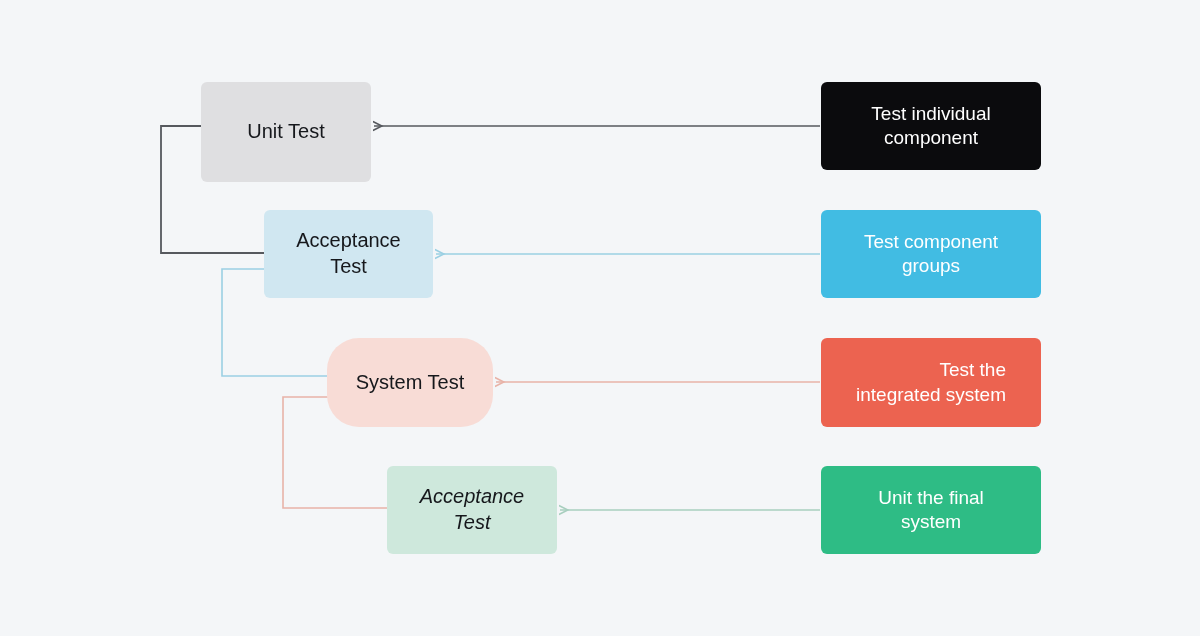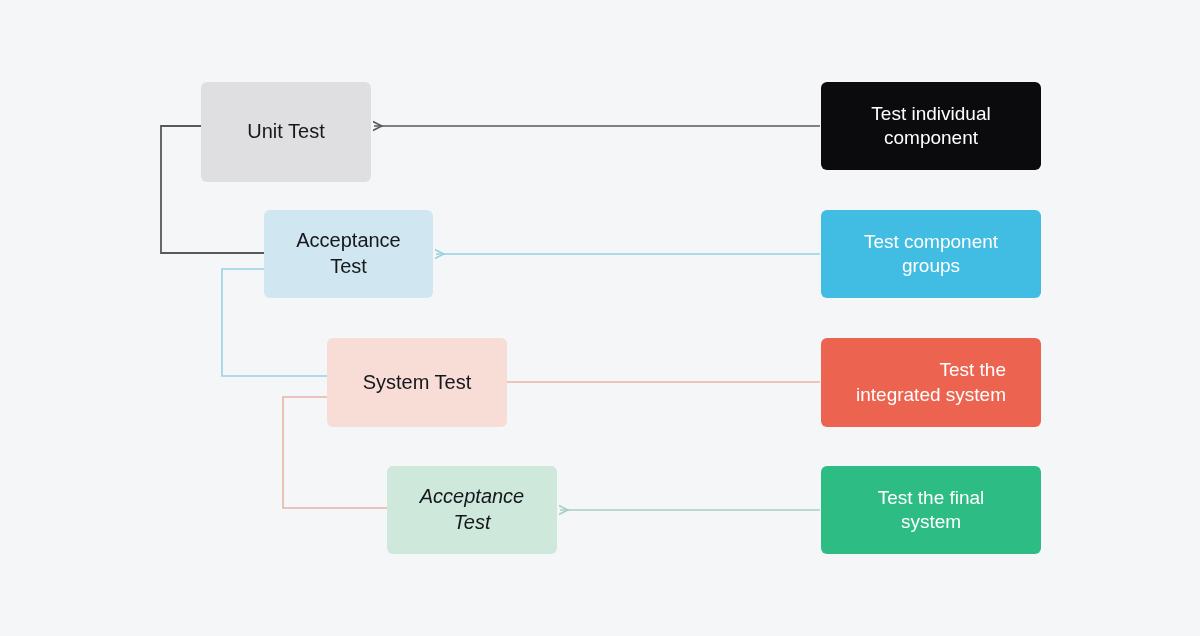--- a/index.html
+++ b/index.html
@@ -42,21 +42,21 @@
     white-space: pre-line;
   }
 
   
   .stage {
     font-size: 20px;
     color: #16181c;
   }
   #node-unit-test      { left: 201px; top: 82px;  width: 170px; height: 100px; background: #dfdfe1; }
   #node-integration-test { left: 264px; top: 210px; width: 169px; height: 88px; background: #d0e7f1; }
-  #node-system-test    { left: 327px; top: 338px; width: 180px; height: 89px; background: #f8dcd6; }
+  #node-system-test    { left: 327px; top: 338px; width: 166px; height: 89px; background: #f8dcd6; border-radius: 32px; }
   #node-acceptance-test{ left: 387px; top: 466px; width: 170px; height: 88px; background: #cee8dc; font-style: italic; }
 
   
   .descr {
     font-size: 19px;
     color: #ffffff;
     font-weight: 400;
   }
   #node-desc-unit        { left: 821px; top: 82px;  width: 220px; height: 88px; background: #0b0b0d; }
   #node-desc-integration { left: 821px; top: 210px; width: 220px; height: 88px; background: #41bce3; }
@@ -121,17 +121,17 @@
     <span class="node-label">Test component
 groups</span>
   </div>
 
   <div class="node descr" id="node-desc-system">
     <span class="node-label">Test the
 integrated system</span>
   </div>
 
   <div class="node descr" id="node-desc-acceptance">
-    <span class="node-label">Test the final
+    <span class="node-label">Unit the final
 system</span>
   </div>
 
 </div>
 
 </body></html>

